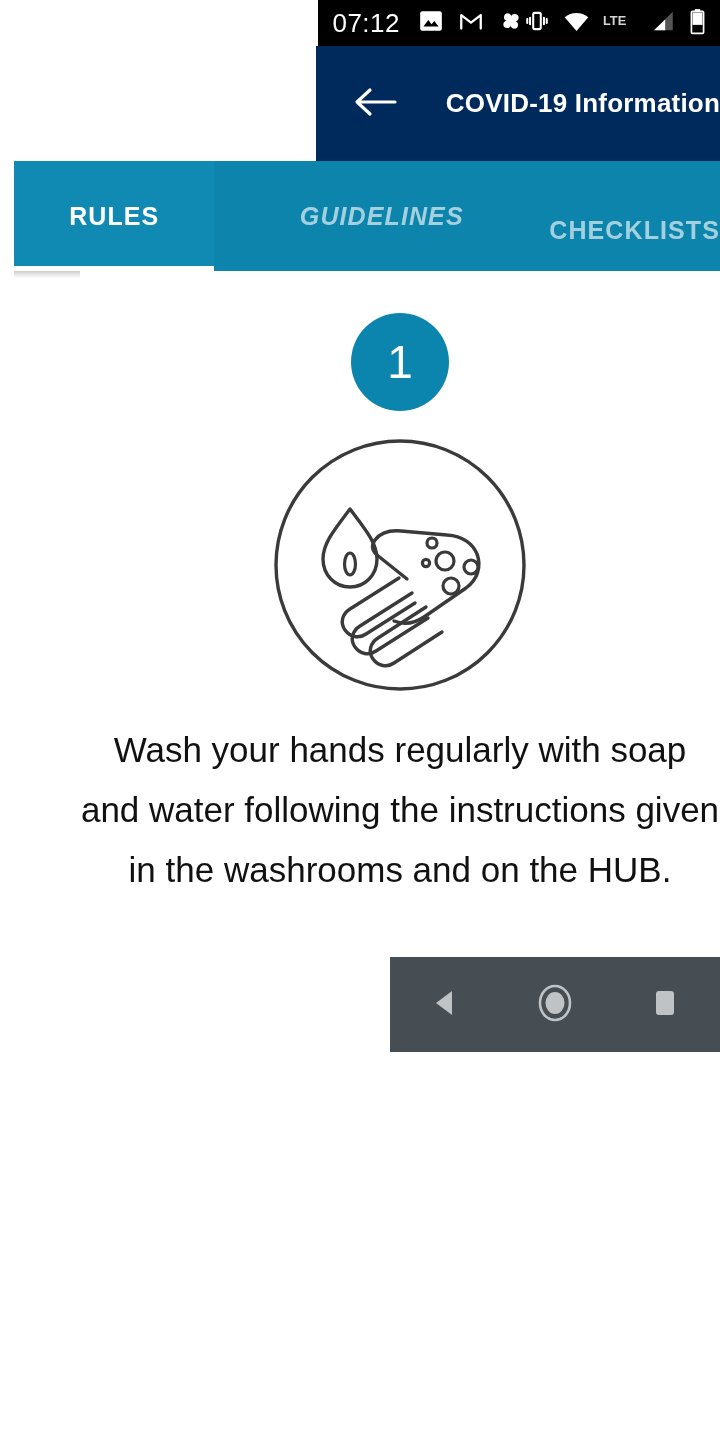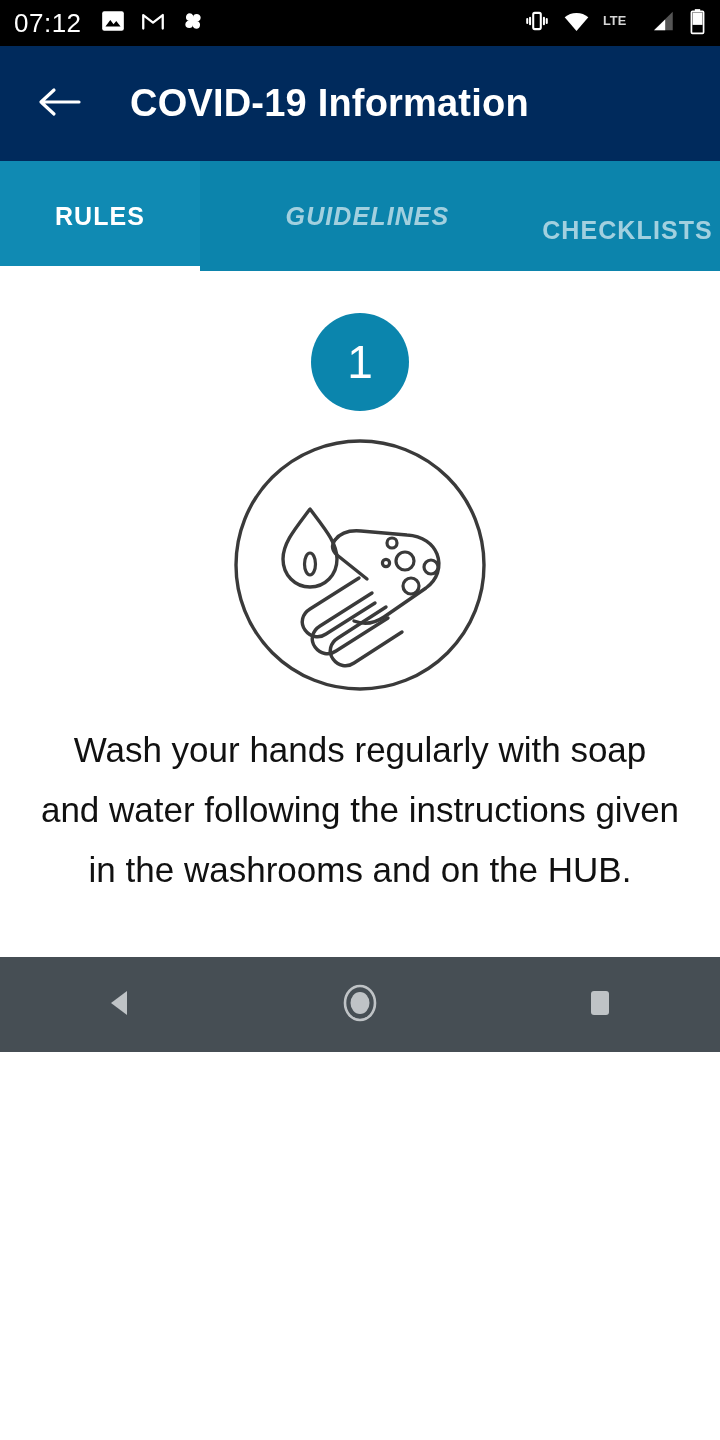--- a/index.html
+++ b/index.html
@@ -7,20 +7,21 @@
     width: 720px; height: 1440px;
     background: #ffffff;
     font-family: "Liberation Sans", sans-serif;
     overflow: hidden;
   }
   #app {
     position: relative;
     width: 720px; height: 1052px;
     display: flex; flex-direction: column;
     background: #ffffff;
+    align-items: flex-end;
   }
 
   
   .status-bar {
     height: 46px; background: #000000;
     display: flex; align-items: center;
     padding: 0 14px;
     flex: 0 0 46px;
   }
   .status-clock {
@@ -39,21 +40,21 @@
     display: flex; align-items: center;
     padding-left: 34px;
   }
   .back-btn {
     width: 50px; height: 50px;
     display: flex; align-items: center; justify-content: center;
     cursor: pointer;
   }
   .app-title {
     color: #ffffff;
-    font-size: 38px;
+    font-size: 26px;
     font-weight: 700;
     margin-left: 46px;
     letter-spacing: .2px;
     white-space: nowrap;
   }
 
   
   .tab-bar {
     flex: 0 0 110px; height: 110px;
     background: #0C84AC;

